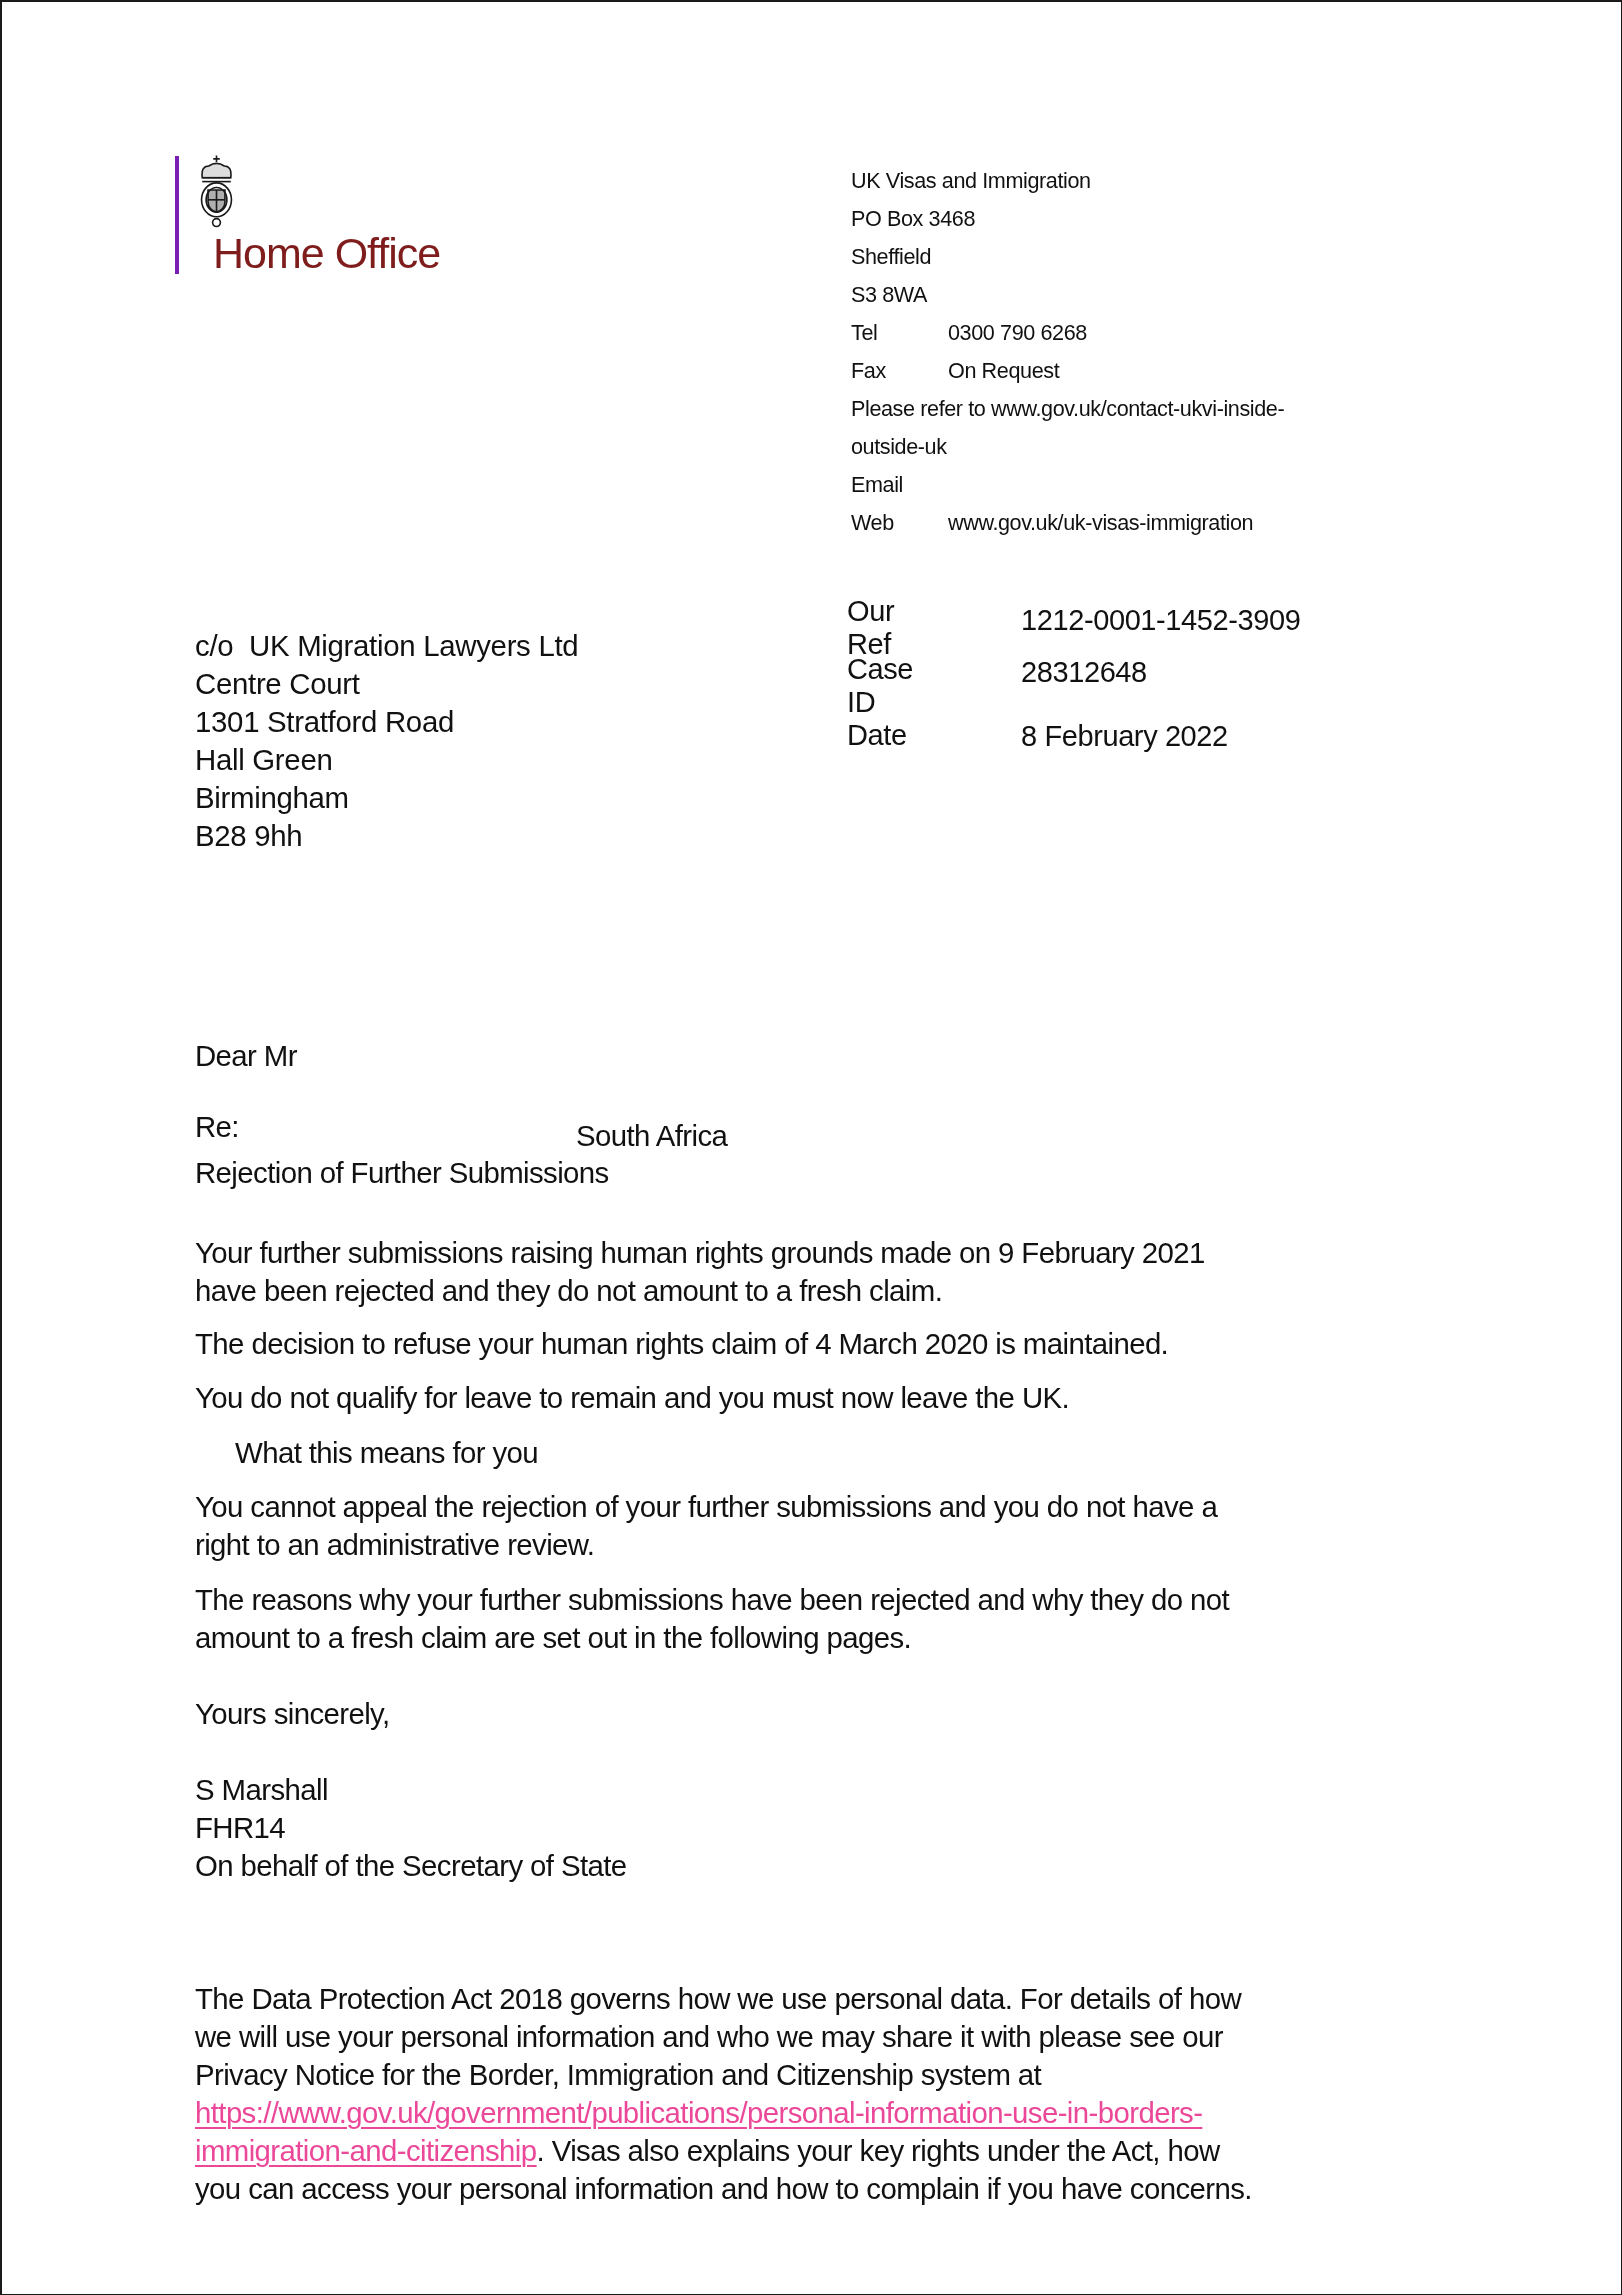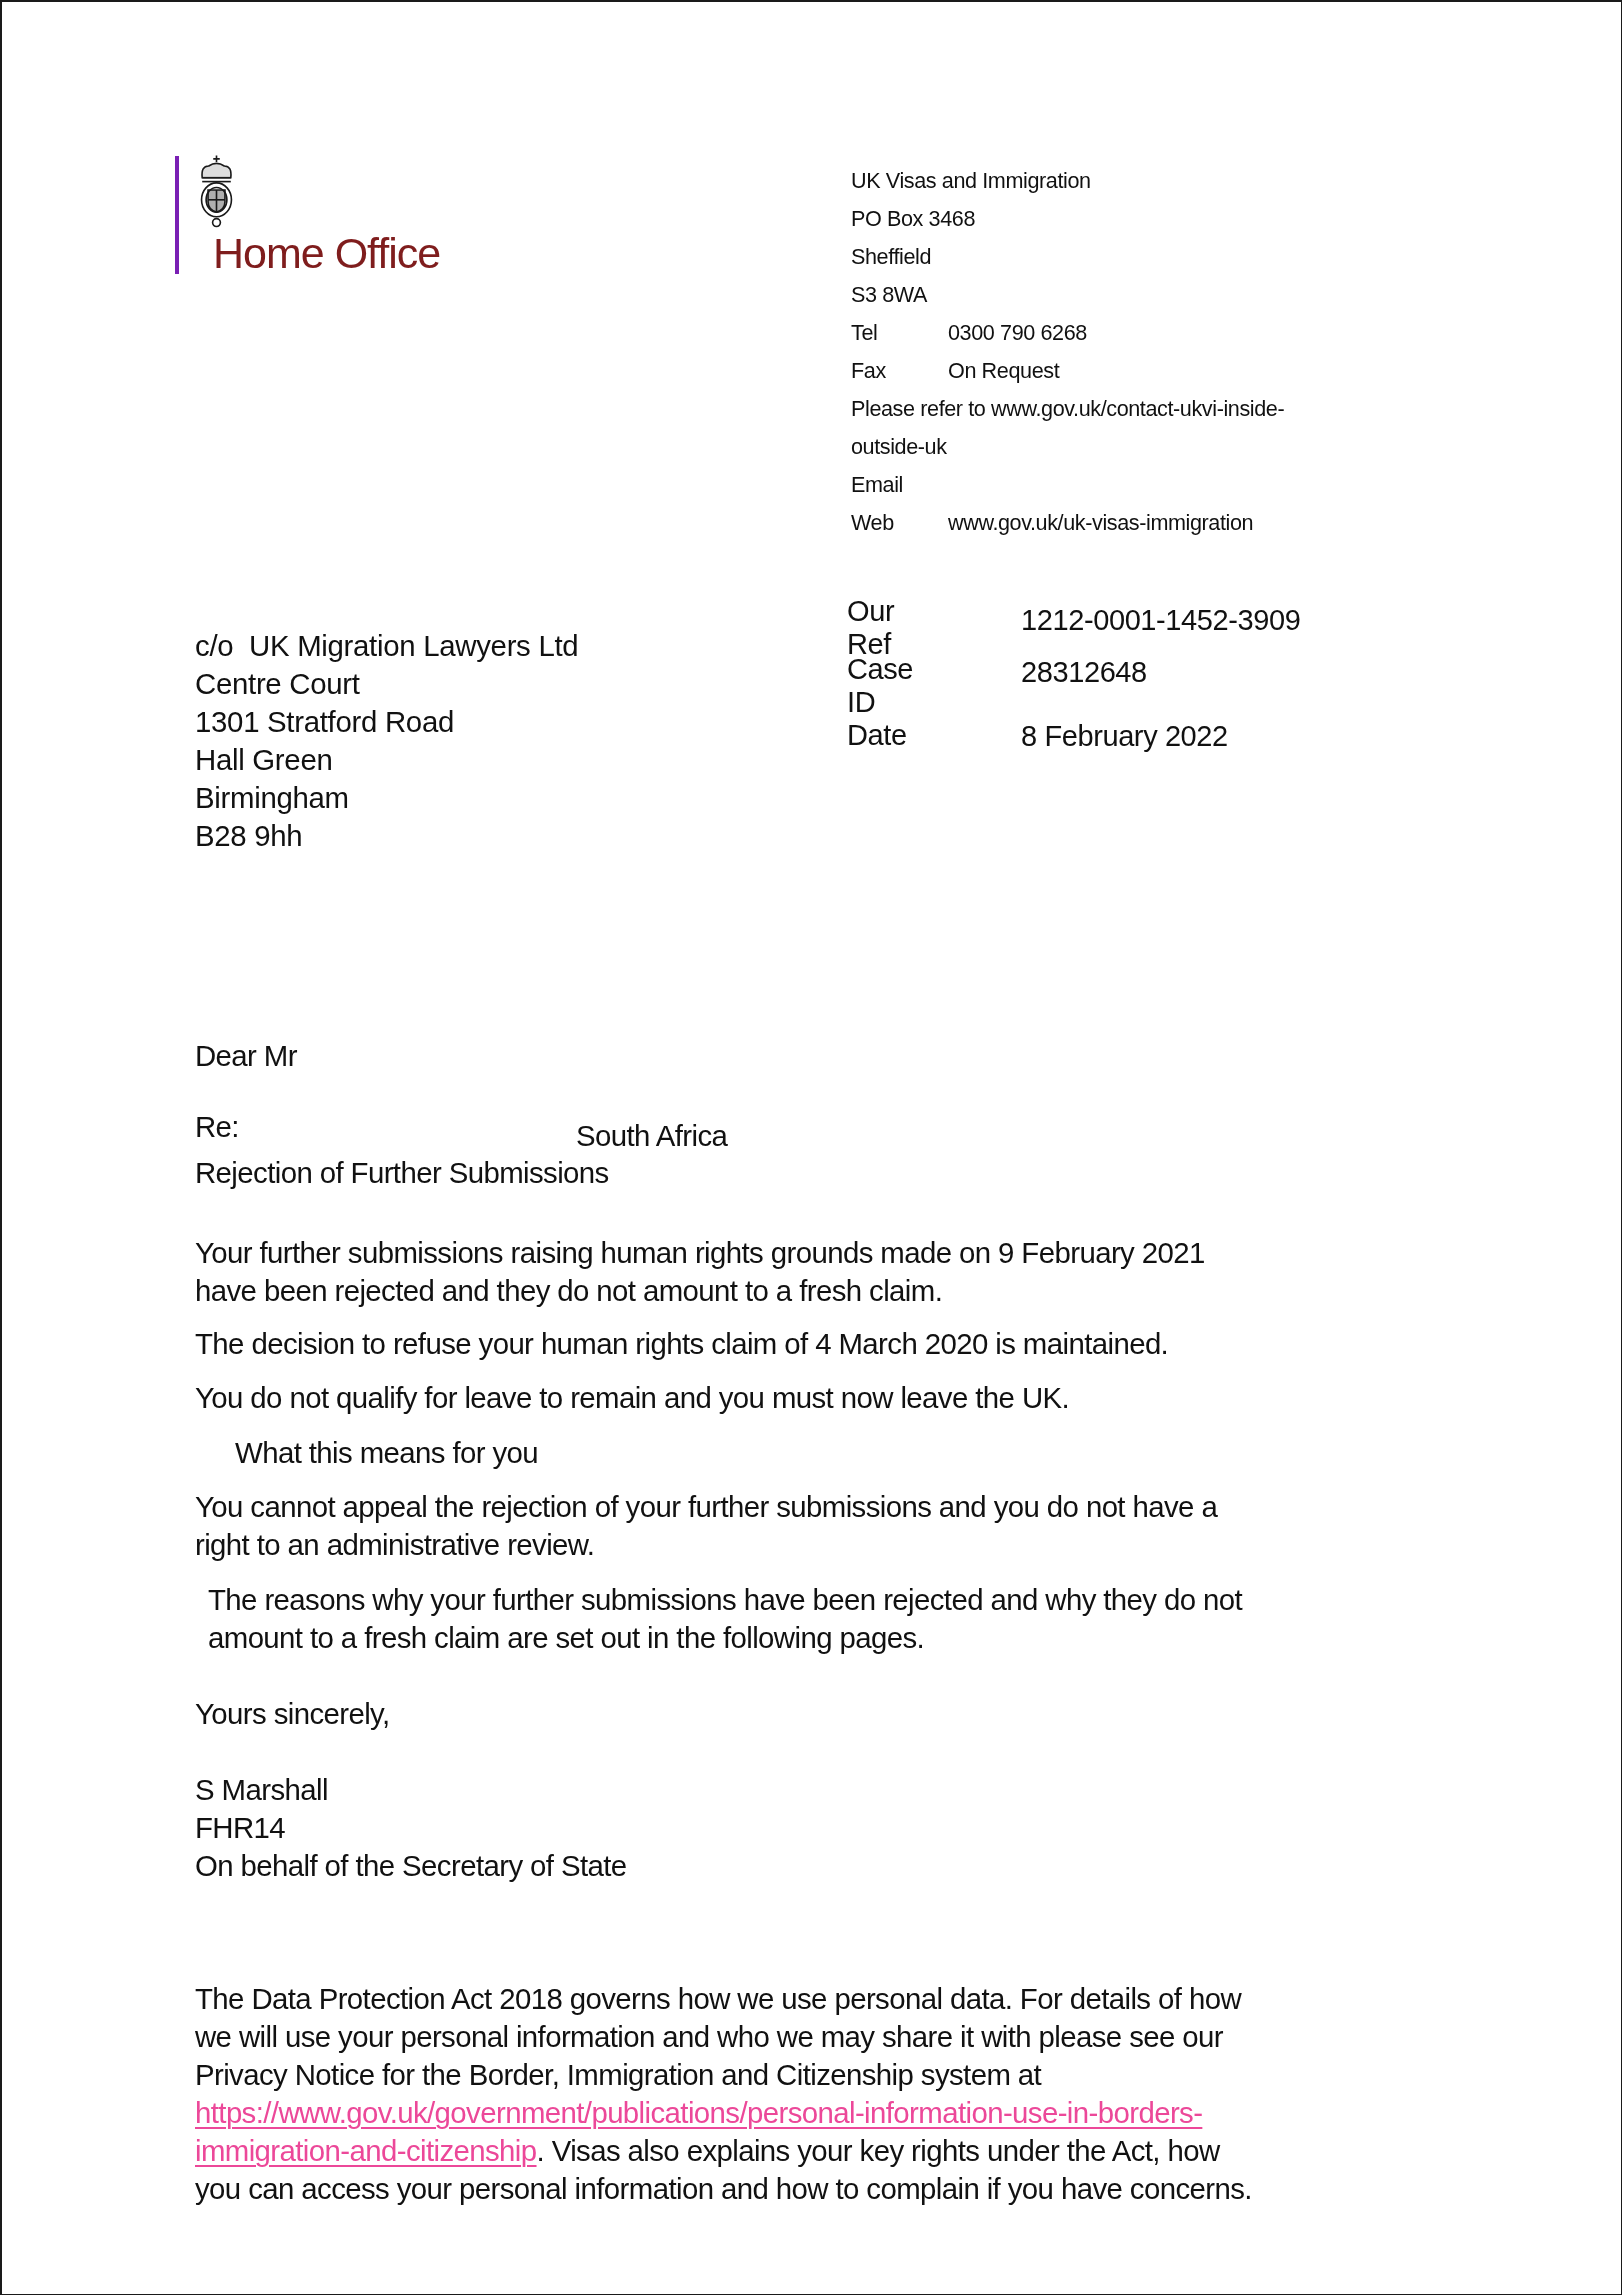--- a/index.html
+++ b/index.html
@@ -127,21 +127,21 @@
 
   <div class="body-text" style="top: 1377px;">You do not qualify for leave to remain and you must now leave the UK.</div>
 
   <div class="body-text" style="top: 1432px; margin-left: 40px;">What this means for you</div>
 
   <div class="body-text" style="top: 1486px;">
     <div>You cannot appeal the rejection of your further submissions and you do not have a</div>
     <div>right to an administrative review.</div>
   </div>
 
-  <div class="body-text" style="top: 1579px; margin-left: 13px;">
+  <div class="body-text" style="top: 1579px;">
     <div>The reasons why your further submissions have been rejected and why they do not</div>
     <div>amount to a fresh claim are set out in the following pages.</div>
   </div>
 
   <div class="body-text" style="top: 1693px;">Yours sincerely,</div>
 
   <div class="body-text" style="top: 1769px;">
     <div>S Marshall</div>
     <div>FHR14</div>
     <div>On behalf of the Secretary of State</div>

